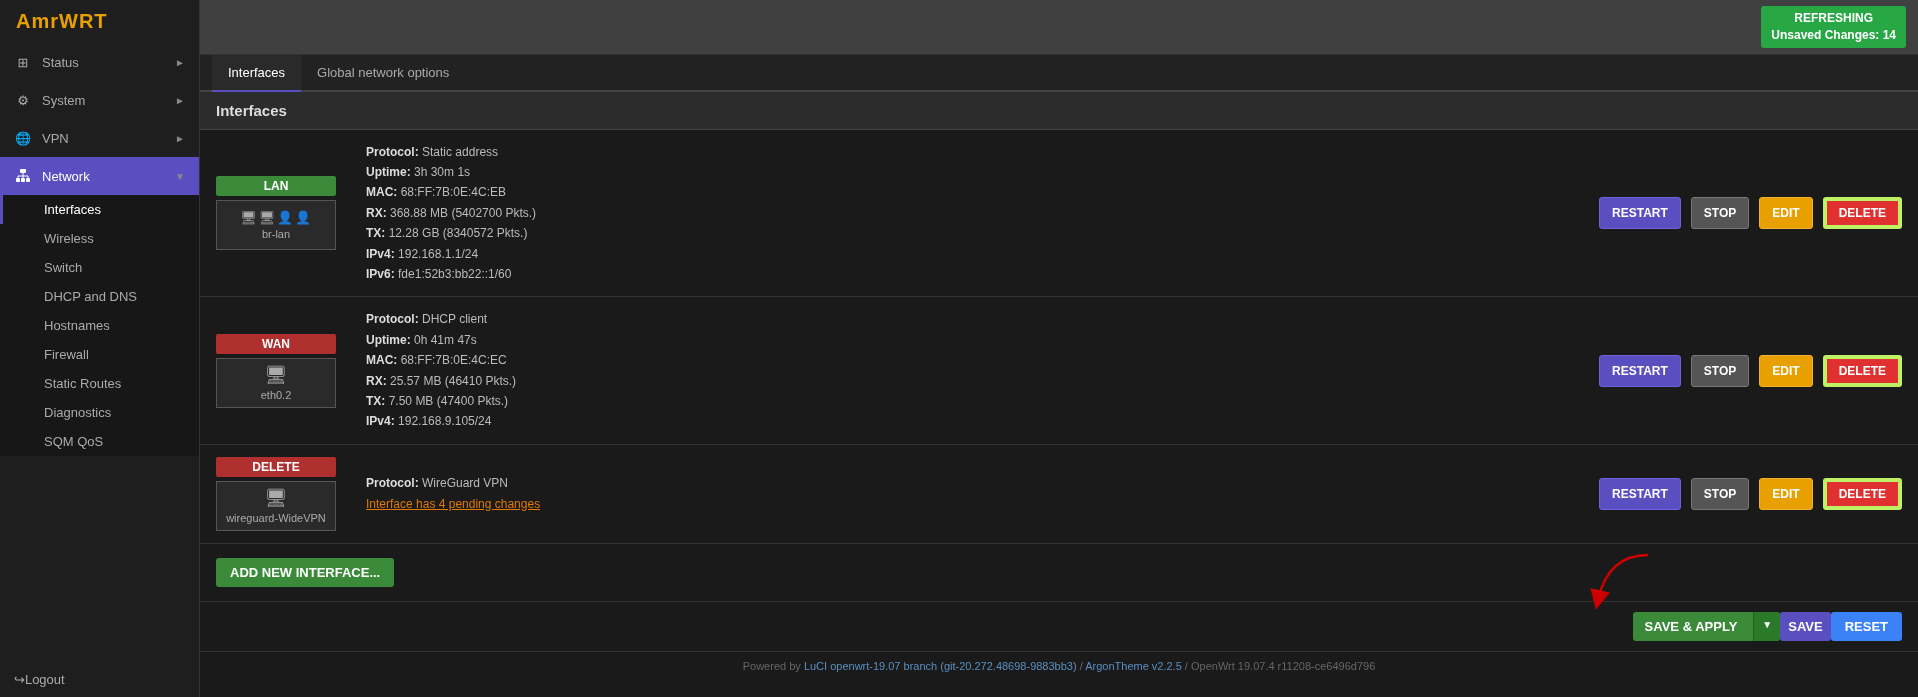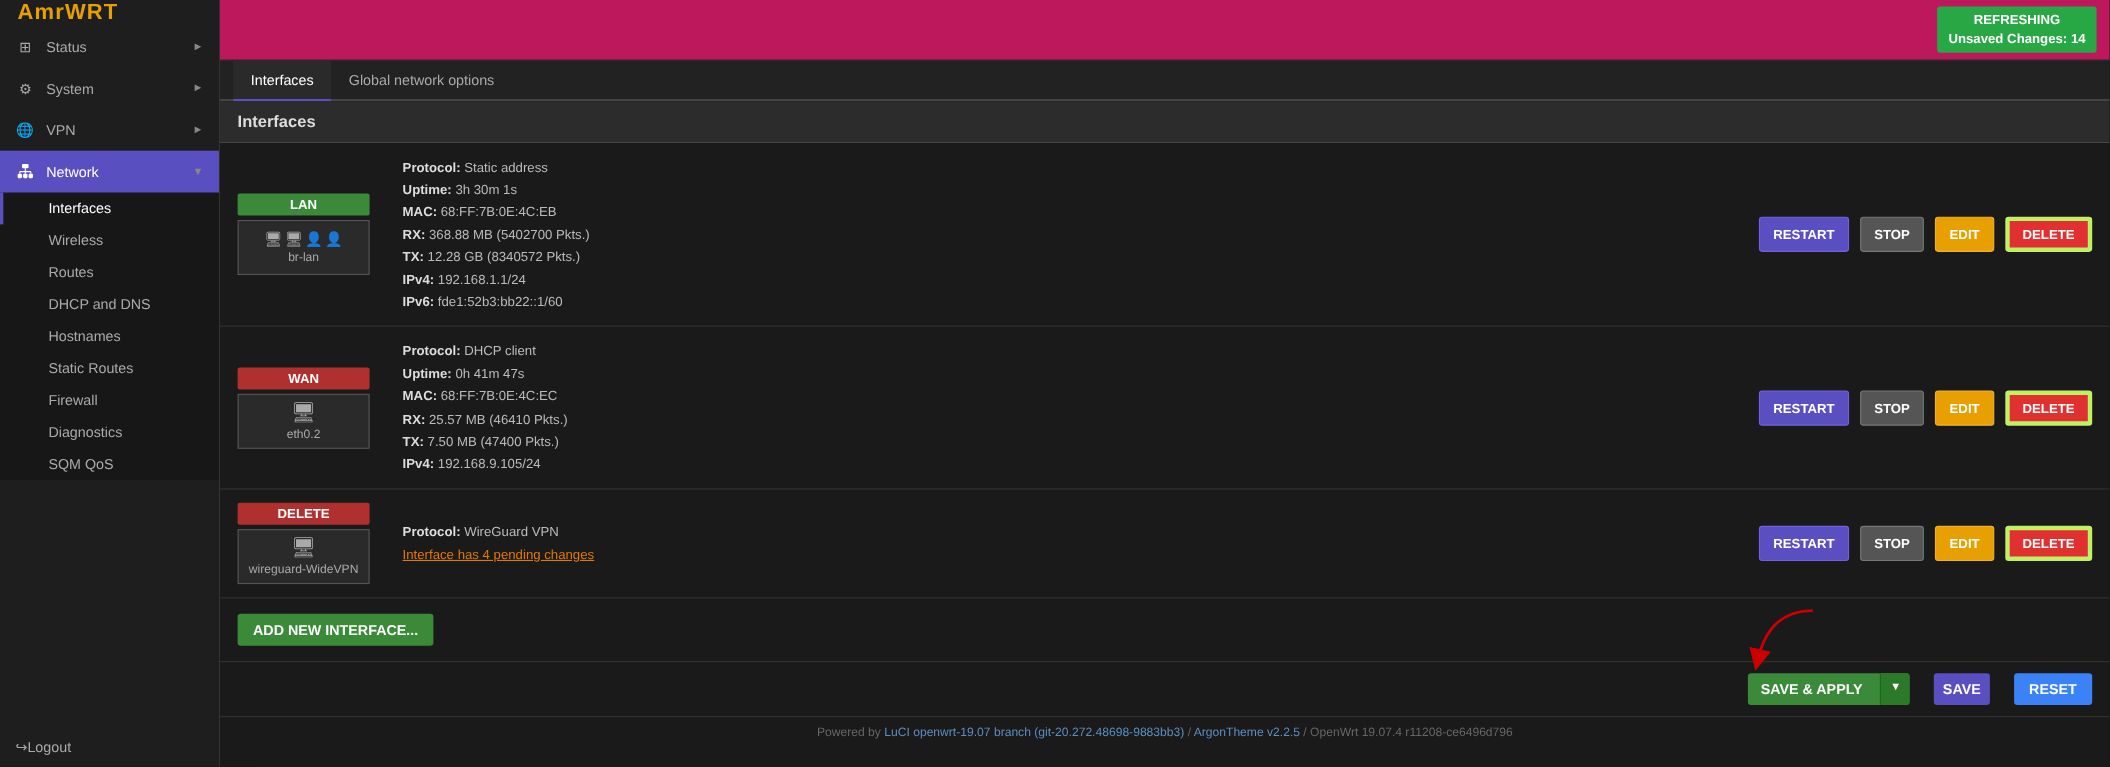--- a/index.html
+++ b/index.html
@@ -16,21 +16,21 @@
     
     #sidebar {
       width: 200px;
       min-width: 200px;
       background: #1e1e1e;
       display: flex;
       flex-direction: column;
       border-right: 1px solid #333;
     }
     .sidebar-logo {
-      padding: 0 16px;
+      padding: 10px 16px;
       color: #fff;
       font-size: 20px;
       font-weight: bold;
       letter-spacing: 1px;
     }
     .sidebar-logo span { color: #e8a000; }
 
     .sidebar-nav-item {
       display: flex;
       align-items: center;
@@ -83,21 +83,21 @@
     #main {
       flex: 1;
       display: flex;
       flex-direction: column;
       overflow-y: auto;
       background: #1a1a1a;
     }
 
     
     #topbar {
-      background: #be185d;
+      background: #404040;
       display: flex;
       align-items: center;
       justify-content: flex-end;
       padding: 6px 12px;
       border-bottom: 1px solid #333;
       min-height: 36px;
     }
     .refreshing-badge {
       background: #28a745;
       color: #fff;
@@ -241,21 +241,21 @@
       border-radius: 3px;
       cursor: pointer;
     }
 
     
     .footer-actions {
       display: flex;
       justify-content: flex-end;
       align-items: center;
       padding: 10px 16px;
-      gap: 22px;
+      gap: 0;
       border-top: 1px solid #333;
       position: relative;
     }
     .btn-save-apply {
       background: #3a8a3a;
       color: #fff;
       border: none;
       padding: 7px 14px;
       font-size: 13px;
       font-weight: bold;
@@ -341,25 +341,25 @@
         <line x1="13" y1="8" x2="13" y2="10" stroke="#fff" stroke-width="1"></line>
       </svg>
     </span>
     <span>Network</span>
     <span class="nav-arrow">▼</span>
   </div>
 
   <div class="sidebar-subnav">
     <div class="sidebar-subnav-item active">Interfaces</div>
     <div class="sidebar-subnav-item">Wireless</div>
-    <div class="sidebar-subnav-item">Routes</div>
+    <div class="sidebar-subnav-item">Switch</div>
     <div class="sidebar-subnav-item">DHCP and DNS</div>
     <div class="sidebar-subnav-item">Hostnames</div>
+    <div class="sidebar-subnav-item">Firewall</div>
     <div class="sidebar-subnav-item">Static Routes</div>
-    <div class="sidebar-subnav-item">Firewall</div>
     <div class="sidebar-subnav-item">Diagnostics</div>
     <div class="sidebar-subnav-item">SQM QoS</div>
   </div>
 
   <div class="sidebar-logout">
     <span class="nav-icon">↪</span>
     <span>Logout</span>
   </div>
 </div>
 

